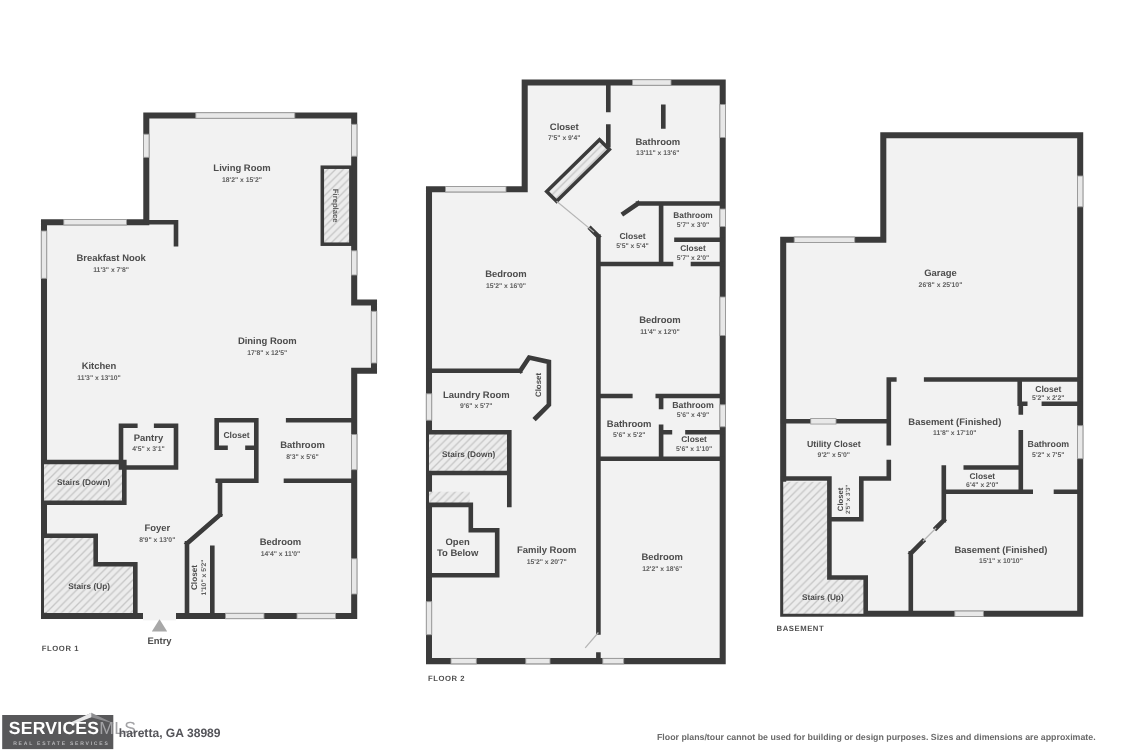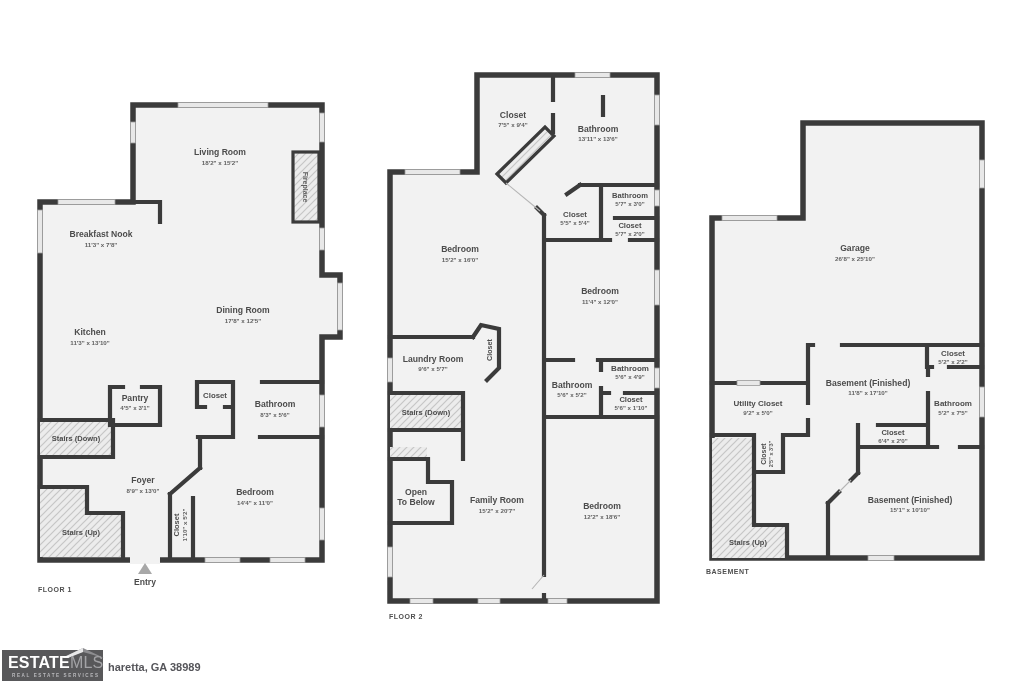--- a/index.html
+++ b/index.html
@@ -221,19 +221,20 @@
     <text class="rn" style="font-size:7.5px" x="43" y="430">Stairs (Up)</text>
     <text class="ft" x="1" y="459">BASEMENT</text>
   </svg>
 
   <div id="logo">
     <svg style="left:58px;top:-2px" width="46" height="10" viewBox="0 0 46 10">
       <polygon points="2,10 23,0 44,10 23,4" fill="#8d8d90"></polygon>
       <polygon points="2,10 23,0 23,4 8,10" fill="#e9e9ea"></polygon>
     </svg>
     <div class="row">
-      <span class="lg-georgia">ESTATE</span><span class="lg-mls">MLS</span>
+      <span class="lg-georgia">SERVICES</span><span class="lg-mls">MLS</span>
     </div>
     <div class="lg-tag">REAL ESTATE SERVICES</div>
   </div>
   <div id="address">haretta, GA 38989</div>
+  <div id="disclaimer">Floor plans/tour cannot be used for building or design purposes. Sizes and dimensions are approximate.</div>
 
 </div>
 
 </body></html>

